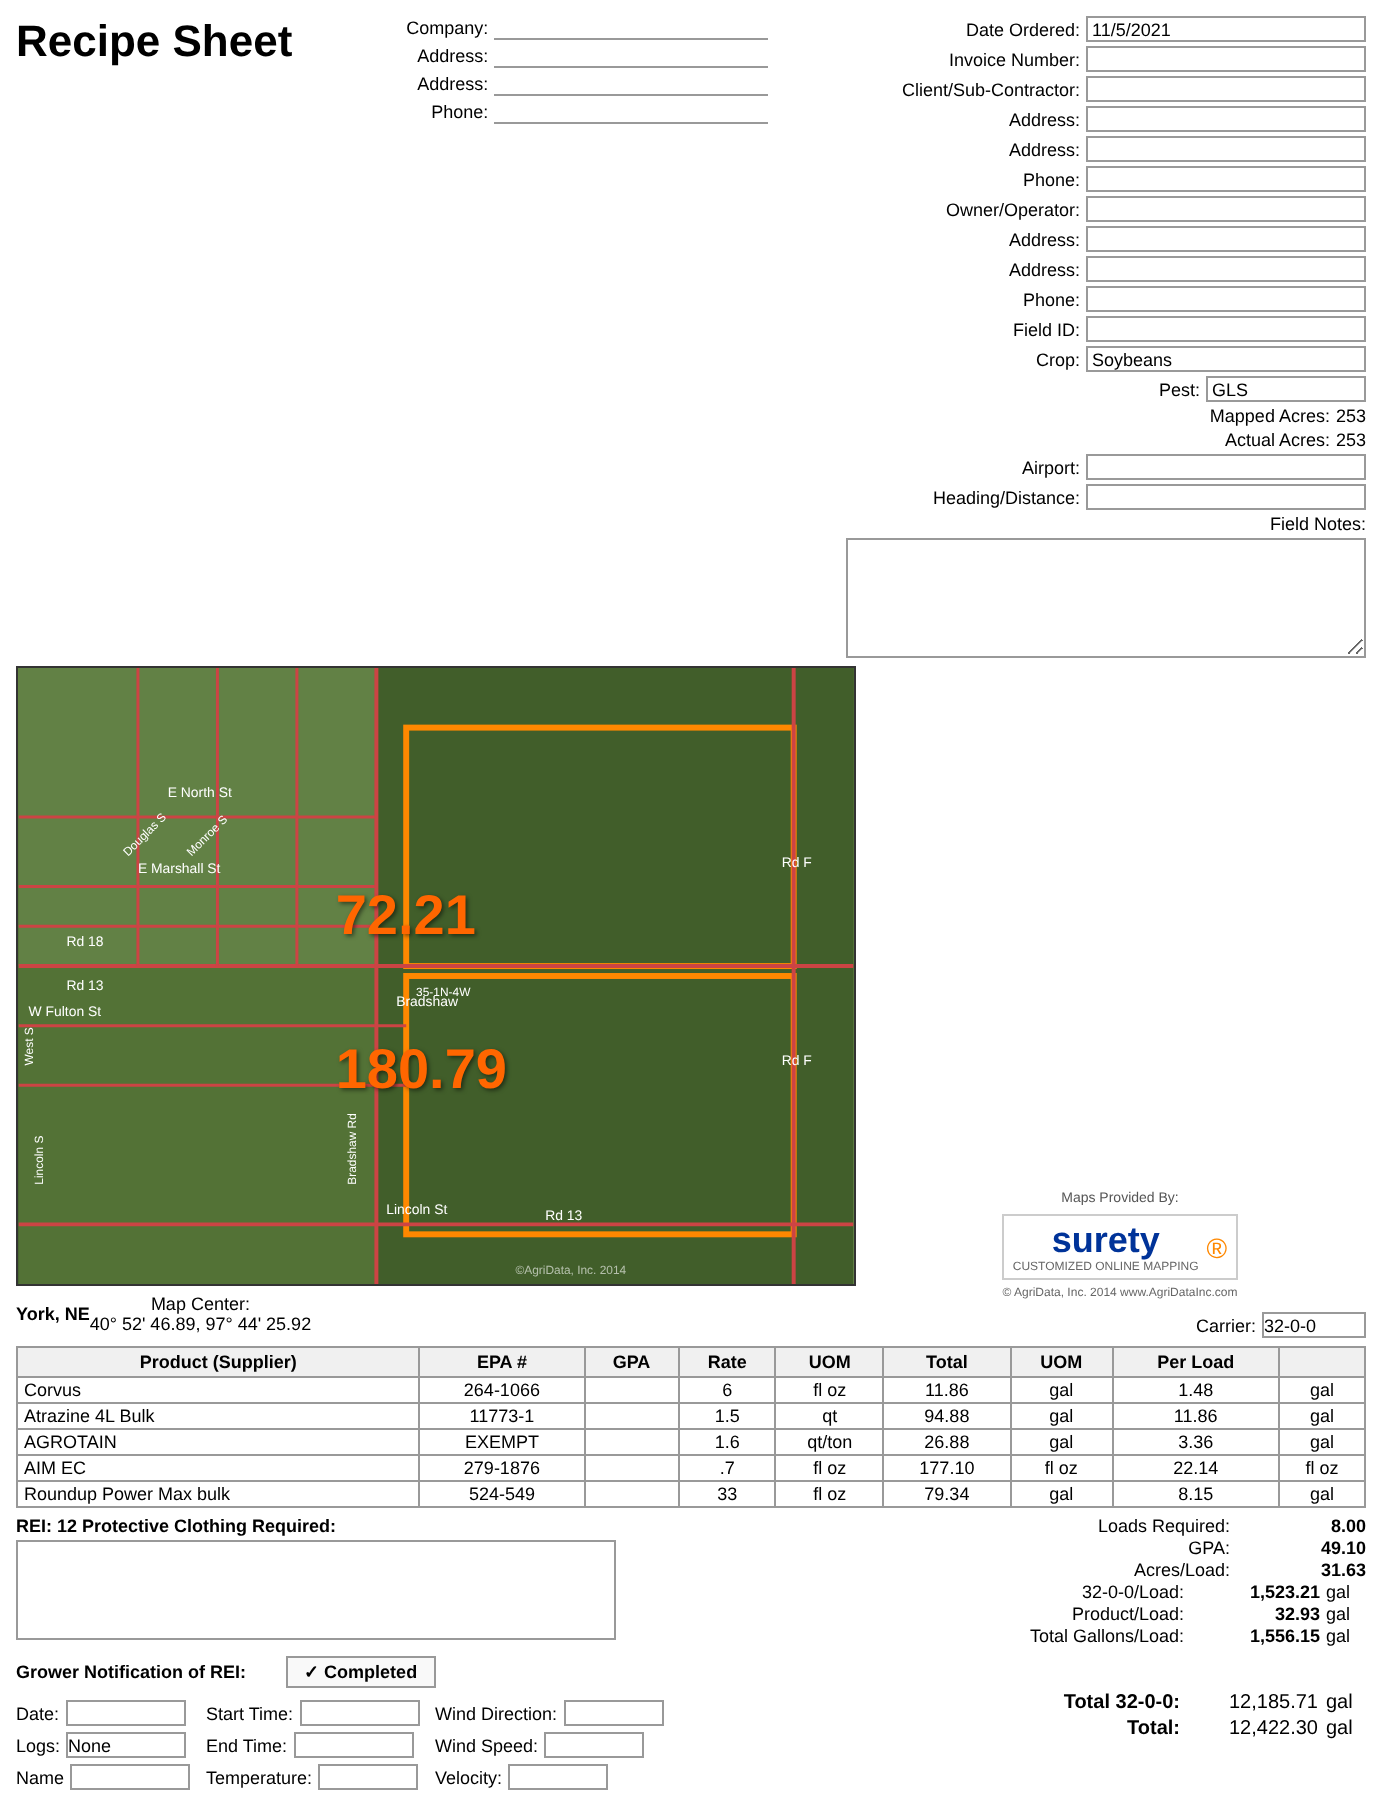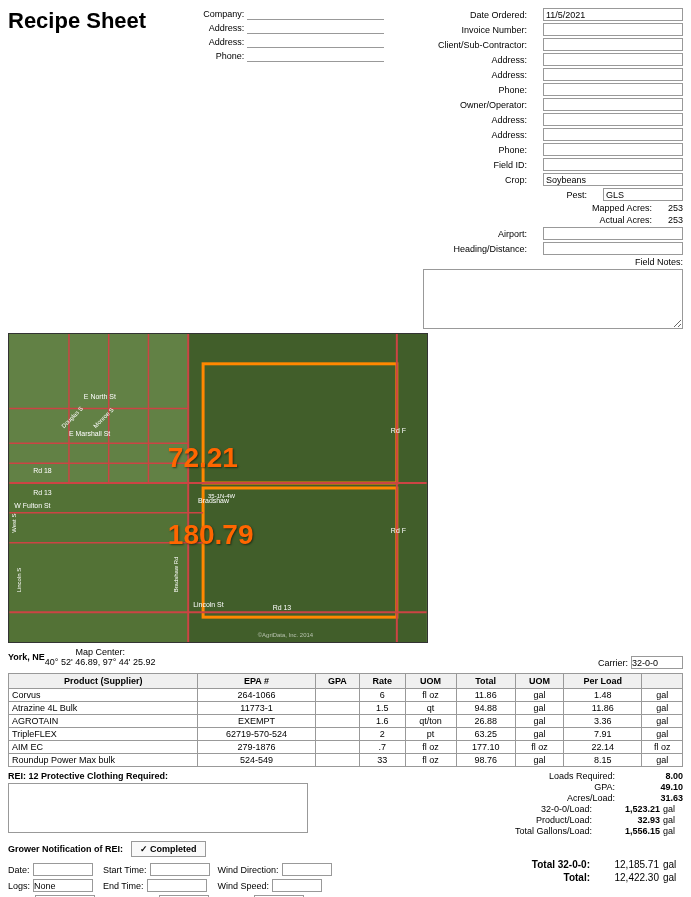--- a/index.html
+++ b/index.html
@@ -93,21 +93,21 @@
     .left-col {
       width: 425px;
     }
     .right-col {
       flex: 1;
     }
     .right-field-row {
       display: flex;
       align-items: center;
       justify-content: flex-end;
-      gap: 16px;
+      gap: 3px;
     }
     .right-label {
       text-align: right;
       white-space: nowrap;
       font-size: 9px;
       min-width: 100px;
     }
     .right-input {
       border: 1px solid #999;
       height: 13px;
@@ -210,21 +210,21 @@
       text-align: right;
       min-width: 65px;
       font-weight: bold;
     }
     .summary-unit {
       min-width: 20px;
     }
     .grower-section {
       display: flex;
       align-items: center;
-      gap: 8px;
+      gap: 20px;
       margin-top: 4px;
       font-size: 9px;
       font-weight: bold;
     }
     .completed-badge {
       border: 1px solid #999;
       padding: 2px 8px;
       font-size: 9px;
       background: #f9f9f9;
     }
@@ -456,20 +456,31 @@
       <span style="font-weight:bold;">York, NE</span>
       <div class="map-coords">
         <div>Map Center:</div>
         <div>40° 52' 46.89, 97° 44' 25.92</div>
       </div>
       <span style="width:60px;"></span>
     </div>
   </div>
 
   <div class="right-col" style="display:flex; flex-direction:column; justify-content:flex-end;">
+    <div style="display:flex; flex-direction:column; align-items:center; gap:4px; margin-bottom:4px;">
+      <div class="maps-provided">Maps Provided By:</div>
+      <div class="surety-logo">
+        <div style="display:flex;flex-direction:column;align-items:center;">
+          <span class="surety-text">surety</span>
+          <span style="font-size:6px;color:#666;text-align:center;">CUSTOMIZED ONLINE MAPPING</span>
+        </div>
+        <span style="color:#ff8800;font-size:14px;">®</span>
+      </div>
+      <div style="font-size:6px;color:#666;text-align:center;">© AgriData, Inc. 2014    www.AgriDataInc.com</div>
+    </div>
     <div class="carrier-row">
       <span>Carrier:</span>
       <input style="border: 1px solid rgb(153, 153, 153); height: 13px; width: 52px; font-size: 9px;" type="text" value="32-0-0">
     </div>
   </div>
 </div>
 
 <div class="table-section">
   <table>
     <thead>
@@ -513,48 +524,37 @@
       <td>EXEMPT</td>
       <td></td>
       <td>1.6</td>
       <td>qt/ton</td>
       <td>26.88</td>
       <td>gal</td>
       <td>3.36</td>
       <td>gal</td>
     </tr>
         <tr>
-      <td>TripleFLEX</td>
-      <td>62719-570-524</td>
-      <td></td>
-      <td>2</td>
-      <td>pt</td>
-      <td>63.25</td>
-      <td>gal</td>
-      <td>7.91</td>
-      <td>gal</td>
-    </tr>
-        <tr>
       <td>AIM EC</td>
       <td>279-1876</td>
       <td></td>
       <td>.7</td>
       <td>fl oz</td>
       <td>177.10</td>
       <td>fl oz</td>
       <td>22.14</td>
       <td>fl oz</td>
     </tr>
         <tr>
       <td>Roundup Power Max bulk</td>
       <td>524-549</td>
       <td></td>
       <td>33</td>
       <td>fl oz</td>
-      <td>98.76</td>
+      <td>79.34</td>
       <td>gal</td>
       <td>8.15</td>
       <td>gal</td>
     </tr>
       </tbody>
   </table>
 </div>
 
 <div class="rei-section">
   <div class="rei-left">

